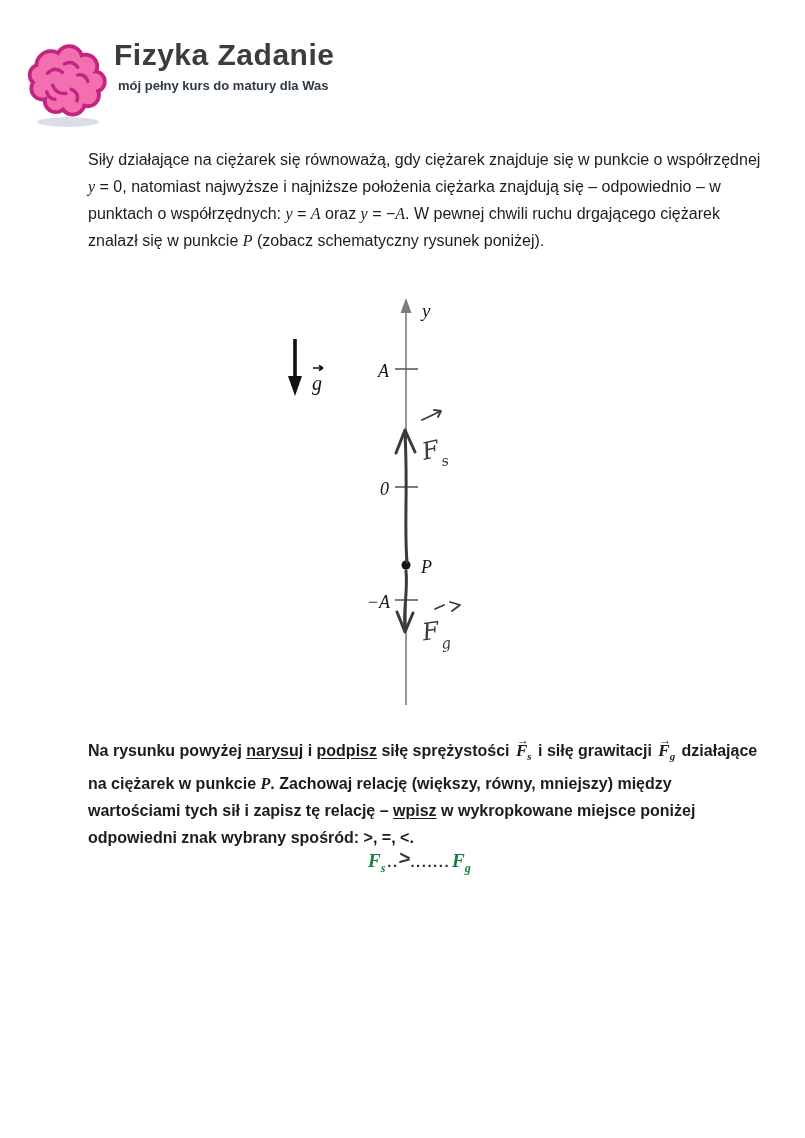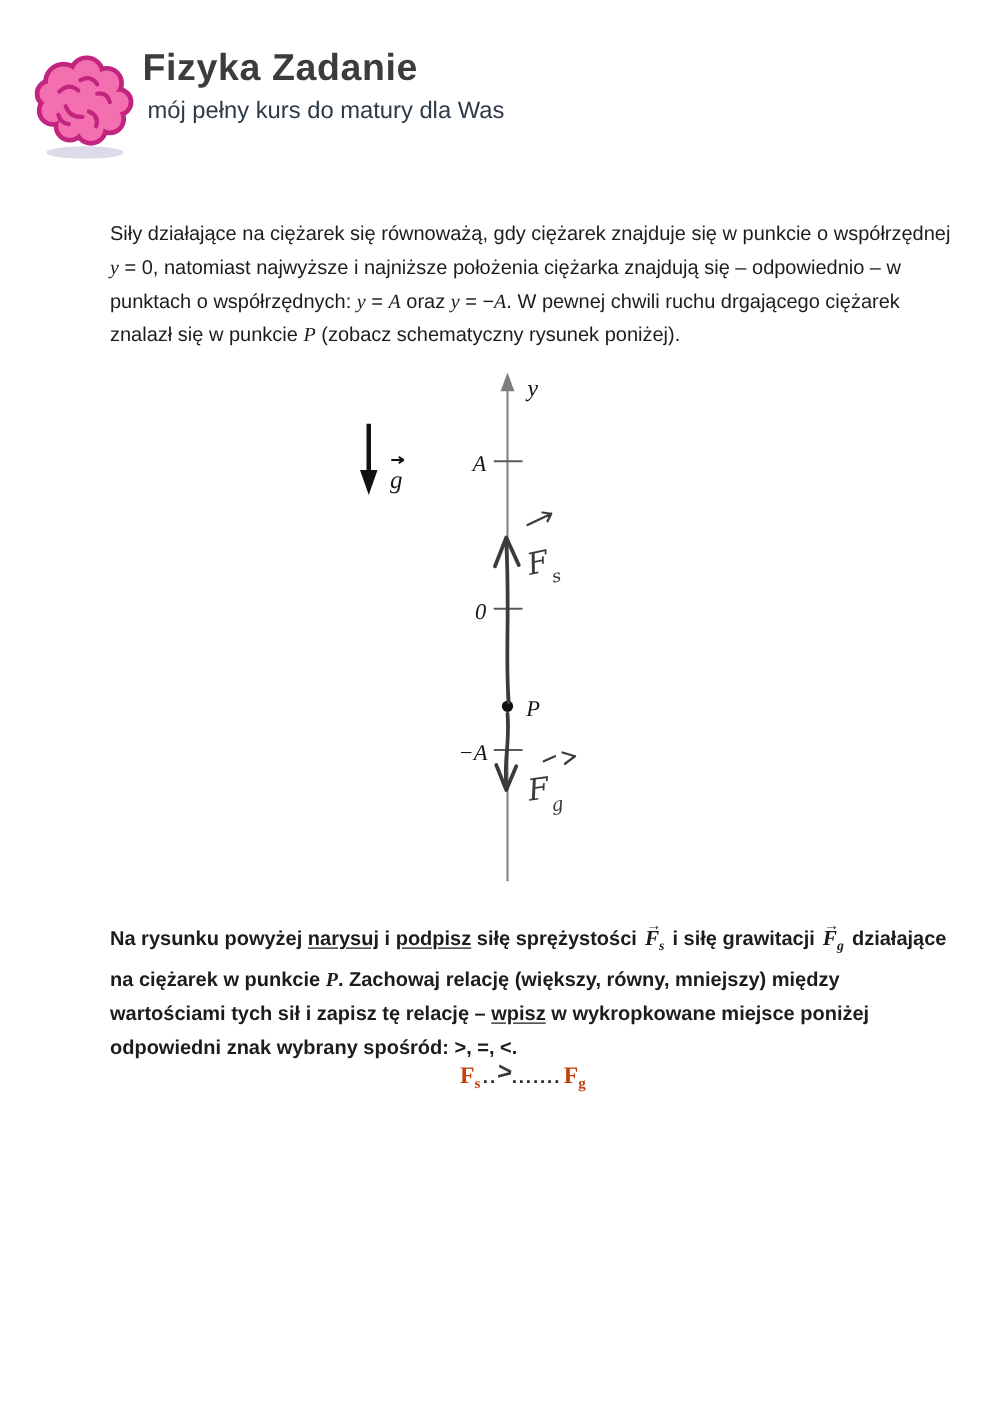--- a/index.html
+++ b/index.html
@@ -5,28 +5,28 @@
   html,body{margin:0;padding:0;background:#ffffff;}
   #page{position:relative;width:805px;height:1138px;background:#ffffff;overflow:hidden;
         font-family:"Liberation Sans",sans-serif;color:#1f1f1f;}
 
   
   .logo-svg{position:absolute;left:24px;top:38px;width:84px;height:84px;}
   .logo-shadow{position:absolute;left:37px;top:117px;width:62px;height:10px;
                background:#dcdce8;border-radius:50%;}
   .site-title{position:absolute;left:114px;top:38px;font-size:30px;font-weight:800;
               letter-spacing:.5px;color:#3c3c3c;}
-  .site-subtitle{position:absolute;left:118px;top:78px;font-size:19px;color:#2e3a45;}
+  .site-subtitle{position:absolute;left:118px;top:78px;font-size:13px;color:#2e3a45;font-weight:bold;}
 
   
   .task-heading{position:absolute;left:85px;top:136px;width:671px;height:23px;
                 background:#d2c7da;font-size:15.5px;font-weight:bold;color:#161616;
                 line-height:23px;padding-left:4px;box-sizing:border-box;}
   .para{position:absolute;left:88px;width:678px;font-size:16px;line-height:27px;color:#1c1c1c;margin:0;}
-  .para-1{top:174px;}
+  .para-1{top:146px;}
   .para-2{top:736px;font-weight:bold;}
   .math{font-family:"Liberation Serif",serif;font-style:italic;}
   .u{text-decoration:underline;text-underline-offset:2px;}
   .vec{position:relative;display:inline-block;font-family:"Liberation Serif",serif;
        font-style:italic;margin:0 2px;padding-top:1px;}
   .vec-arr{position:absolute;top:-9px;left:1px;font-size:12px;font-style:normal;letter-spacing:-1px;}
   .vec-base{font-size:17px;}
   .vec-sub{font-size:11px;}
 
   
@@ -35,21 +35,21 @@
   .tick{stroke:#5a5a5a;stroke-width:1.6;}
   .serif-lab{font-family:"Liberation Serif",serif;font-style:italic;fill:#161616;}
   .hand{stroke:#3b3b3b;stroke-width:3;fill:none;stroke-linecap:round;stroke-linejoin:round;}
   .hand-thin{stroke:#3b3b3b;stroke-width:1.8;fill:none;stroke-linecap:round;stroke-linejoin:round;}
   .hand-lab{font-family:"DejaVu Serif",serif;font-style:italic;fill:#3b3b3b;}
   .gvec{stroke:#111;stroke-width:1.6;fill:none;}
 
   
   .answer-line{position:absolute;left:368px;top:849px;font-size:15px;color:#2a2a2a;
                display:flex;align-items:baseline;}
-  .ans-f{font-family:"Liberation Serif",serif;font-weight:bold;font-size:19px;color:#c2410c;text-align:center;}
+  .ans-f{font-family:"Liberation Serif",serif;font-style:italic;font-weight:bold;font-size:19px;color:#15803d;text-align:center;}
   .ans-f sub{font-size:12px;}
   .dots{font-weight:bold;letter-spacing:1.5px;margin:0 2px;color:#2a2a2a;}
   .hand-sign{display:inline-block;font-size:20px;font-weight:600;color:#3a3a3a;
              transform:translateY(-2px) rotate(6deg);margin:0 -2px;}
 
   
   .scratchpad{position:absolute;left:82px;top:898px;width:668px;height:209px;
               border:1px solid #b6b6bf;box-sizing:border-box;
               background-image:
                 linear-gradient(to right, rgba(140,140,152,.40) 1px, transparent 1px),

